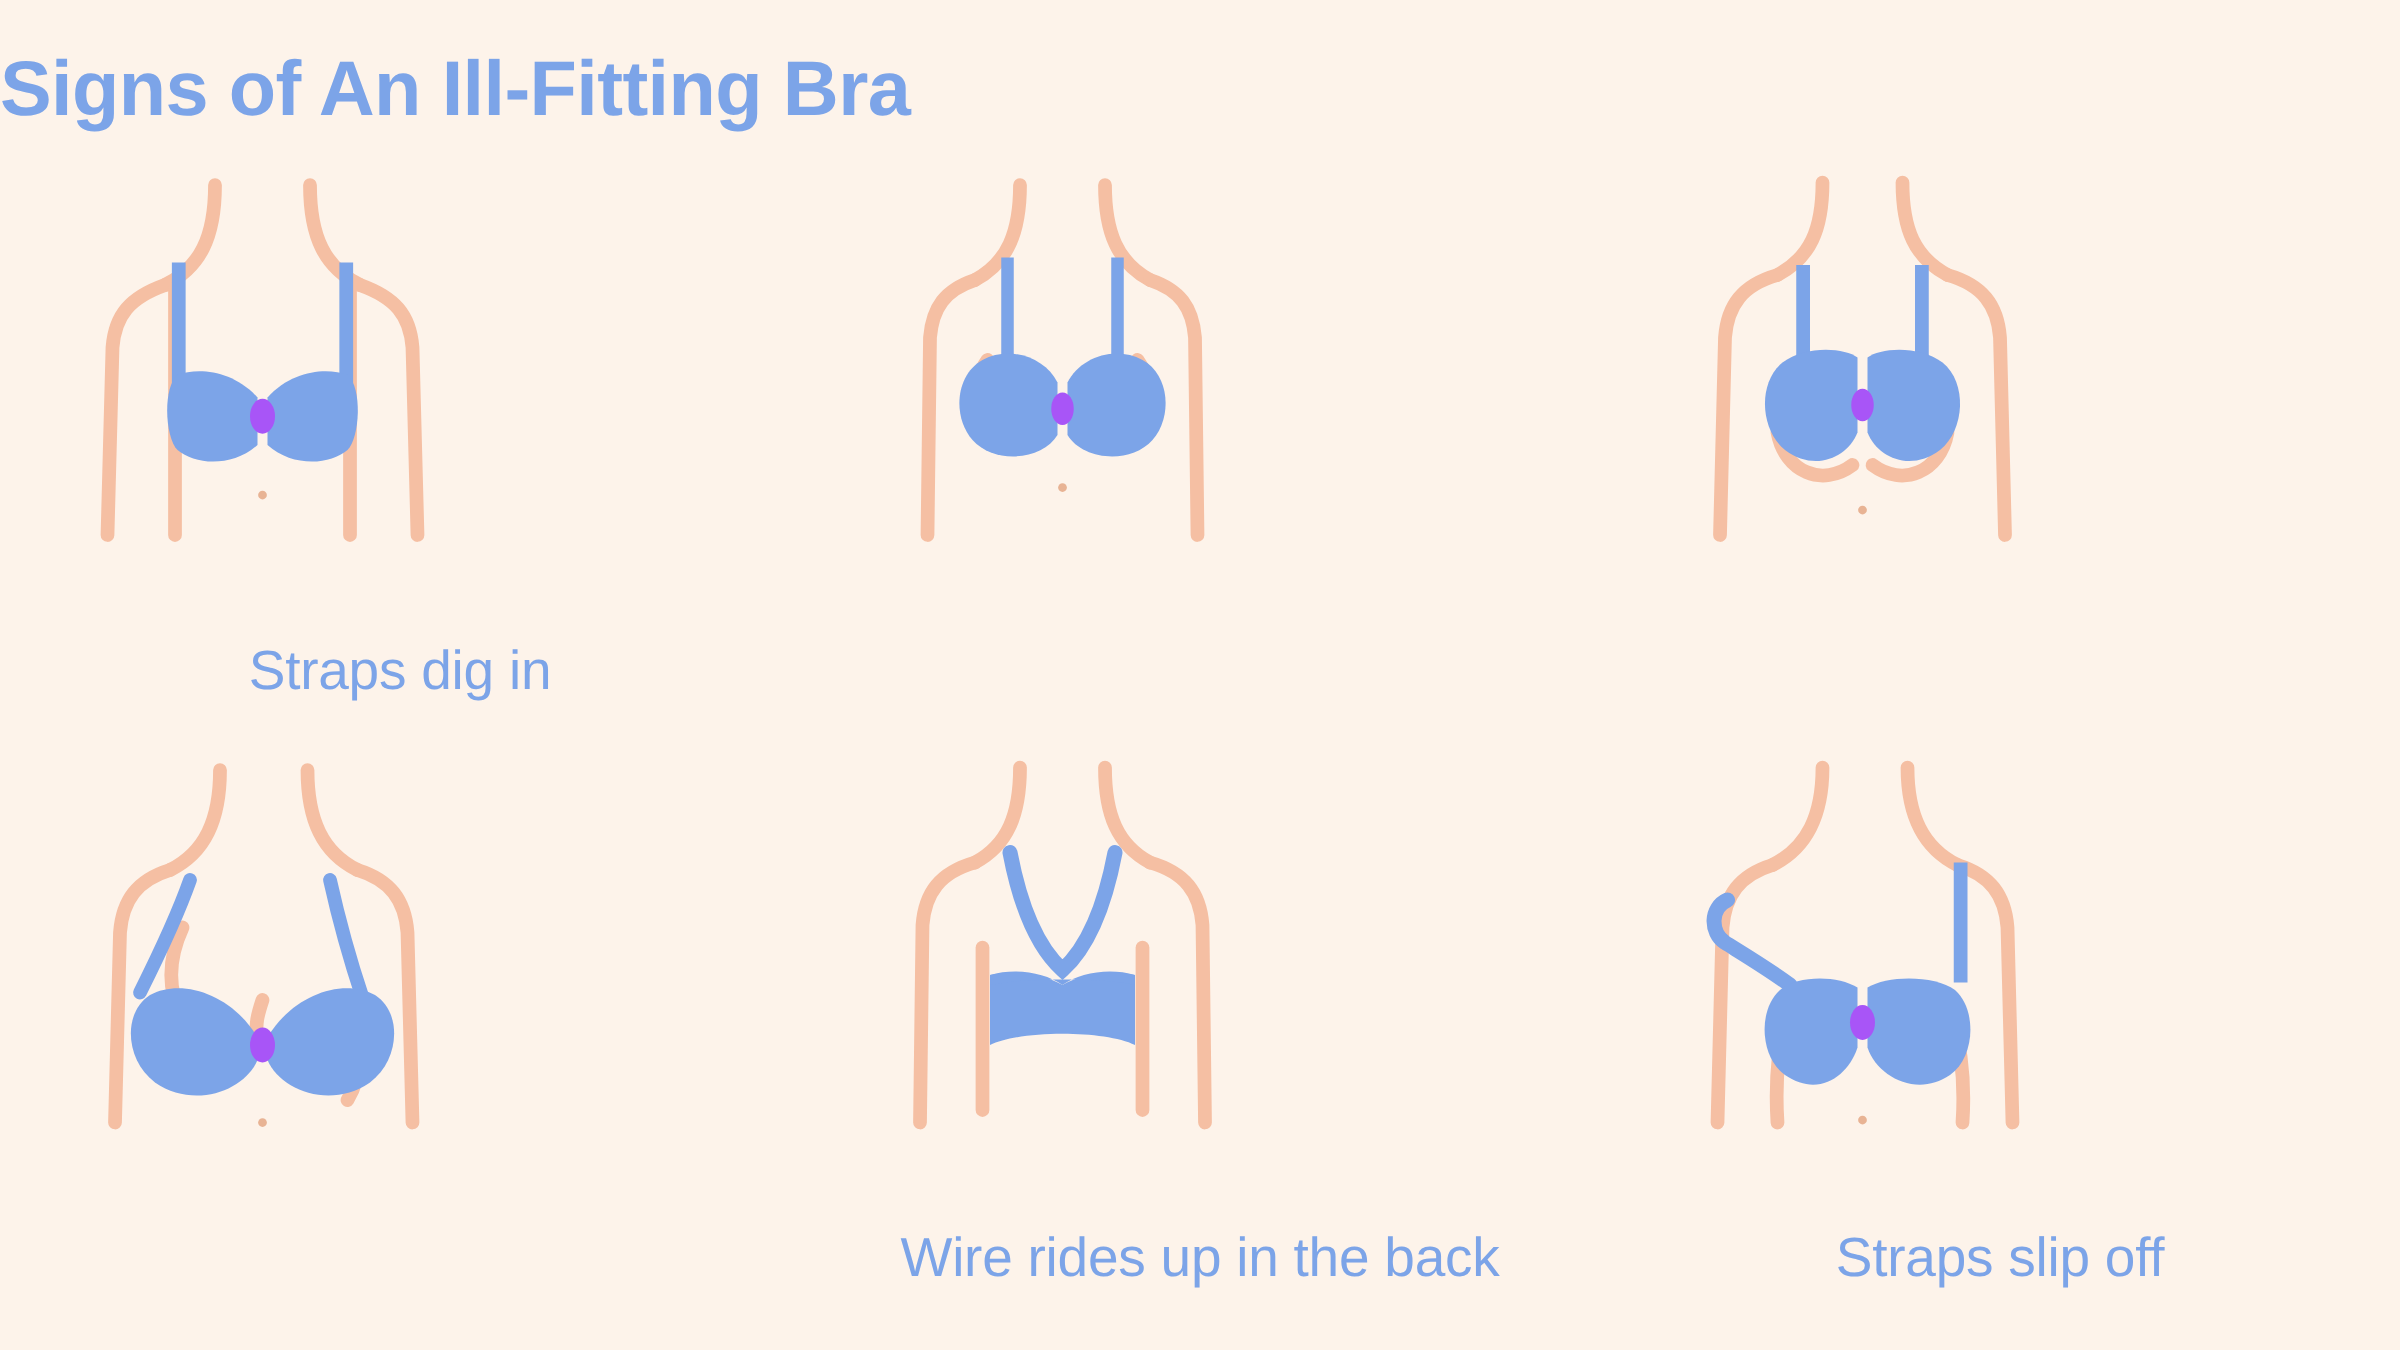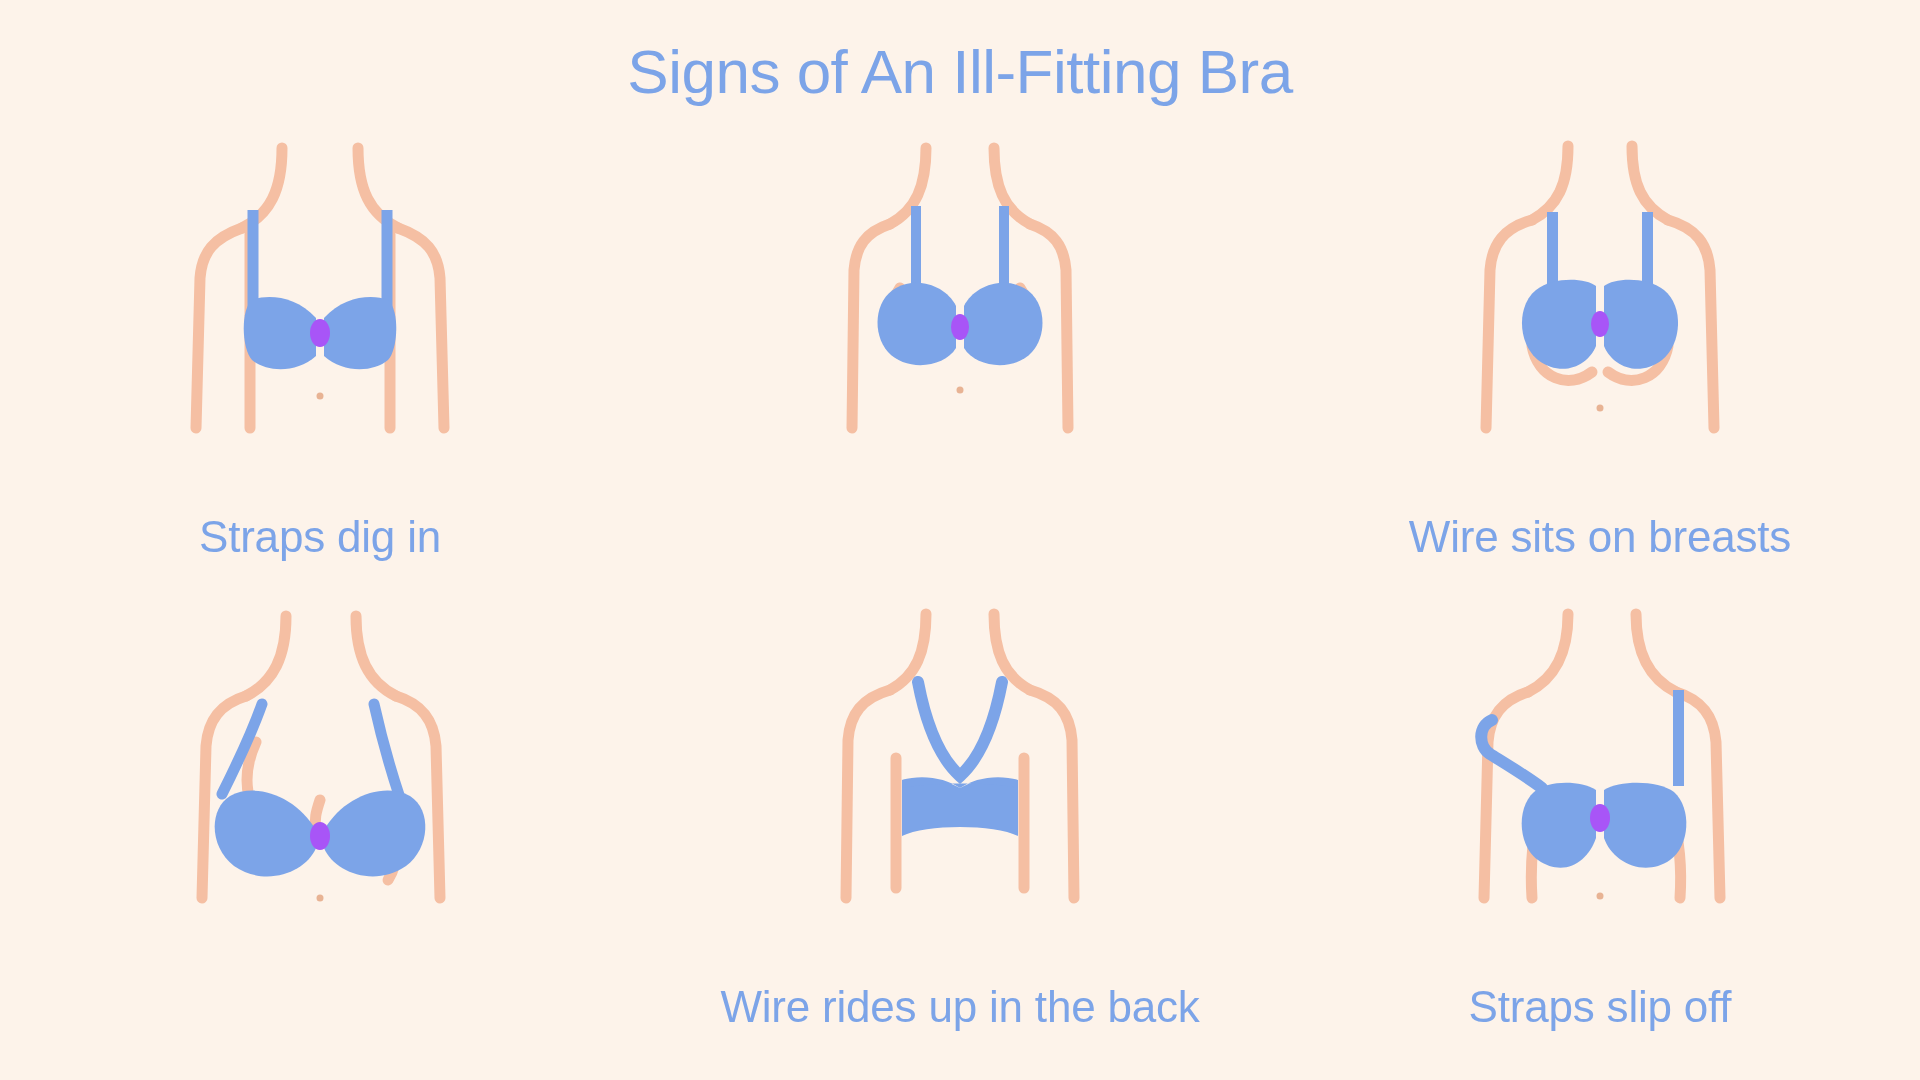--- a/index.html
+++ b/index.html
@@ -18,42 +18,40 @@
     width: 1920px;
     height: 1080px;
     background: #FDF3EA;
     box-sizing: border-box;
   }
   .title {
     position: absolute;
     top: 36px;
     left: 0;
     width: 1920px;
-    text-align: center;
     font-size: 62px;
-    font-weight: normal;
+    font-weight: bold;
     letter-spacing: -0.5px;
     color: #7CA4E8;
     white-space: nowrap;
   }
   .grid {
     position: absolute;
     top: 128px;
     left: 0;
     width: 1920px;
     height: 940px;
     display: grid;
     grid-template-columns: repeat(3, 1fr);
     grid-template-rows: repeat(2, 470px);
   }
   .cell {
     position: relative;
     display: flex;
     flex-direction: column;
-    align-items: center;
     justify-content: flex-start;
   }
   .figure {
     width: 420px;
     height: 380px;
     display: block;
   }
   .caption {
     margin-top: 4px;
     font-size: 44px;
@@ -127,21 +125,20 @@
         </g>
         <circle cx="210" cy="280" r="3.5" fill="#E8B394"></circle>
         <g>
           <rect x="157" y="84" width="11" height="80" fill="#7CA4E8"></rect>
           <rect x="252" y="84" width="11" height="80" fill="#7CA4E8"></rect>
           <path d="M206 158 C196 150 164 148 146 162 C126 178 128 216 148 232 C172 250 198 238 206 218 Z" fill="#7CA4E8"></path>
           <path d="M214 158 C224 150 256 148 274 162 C294 178 292 216 272 232 C248 250 222 238 214 218 Z" fill="#7CA4E8"></path>
           <ellipse cx="210" cy="196" rx="9" ry="13" fill="#A855F7"></ellipse>
         </g>
       </svg>
-      <div class="caption">Wire sits on breasts</div>
     </div>
 
     <div class="cell">
       <svg class="figure" viewBox="0 0 420 380">
         <g fill="none" stroke="#F5BFA3" stroke-width="11" stroke-linecap="round" stroke-linejoin="round">
           <path d="M176 18 C176 58 164 84 136 98"></path>
           <path d="M246 18 C246 58 258 84 286 98"></path>
           <path d="M136 98 C110 106 98 122 96 148 L92 300"></path>
           <path d="M286 98 C312 106 324 122 326 148 L330 300"></path>
           <path d="M146 144 C134 170 134 196 146 214"></path>

